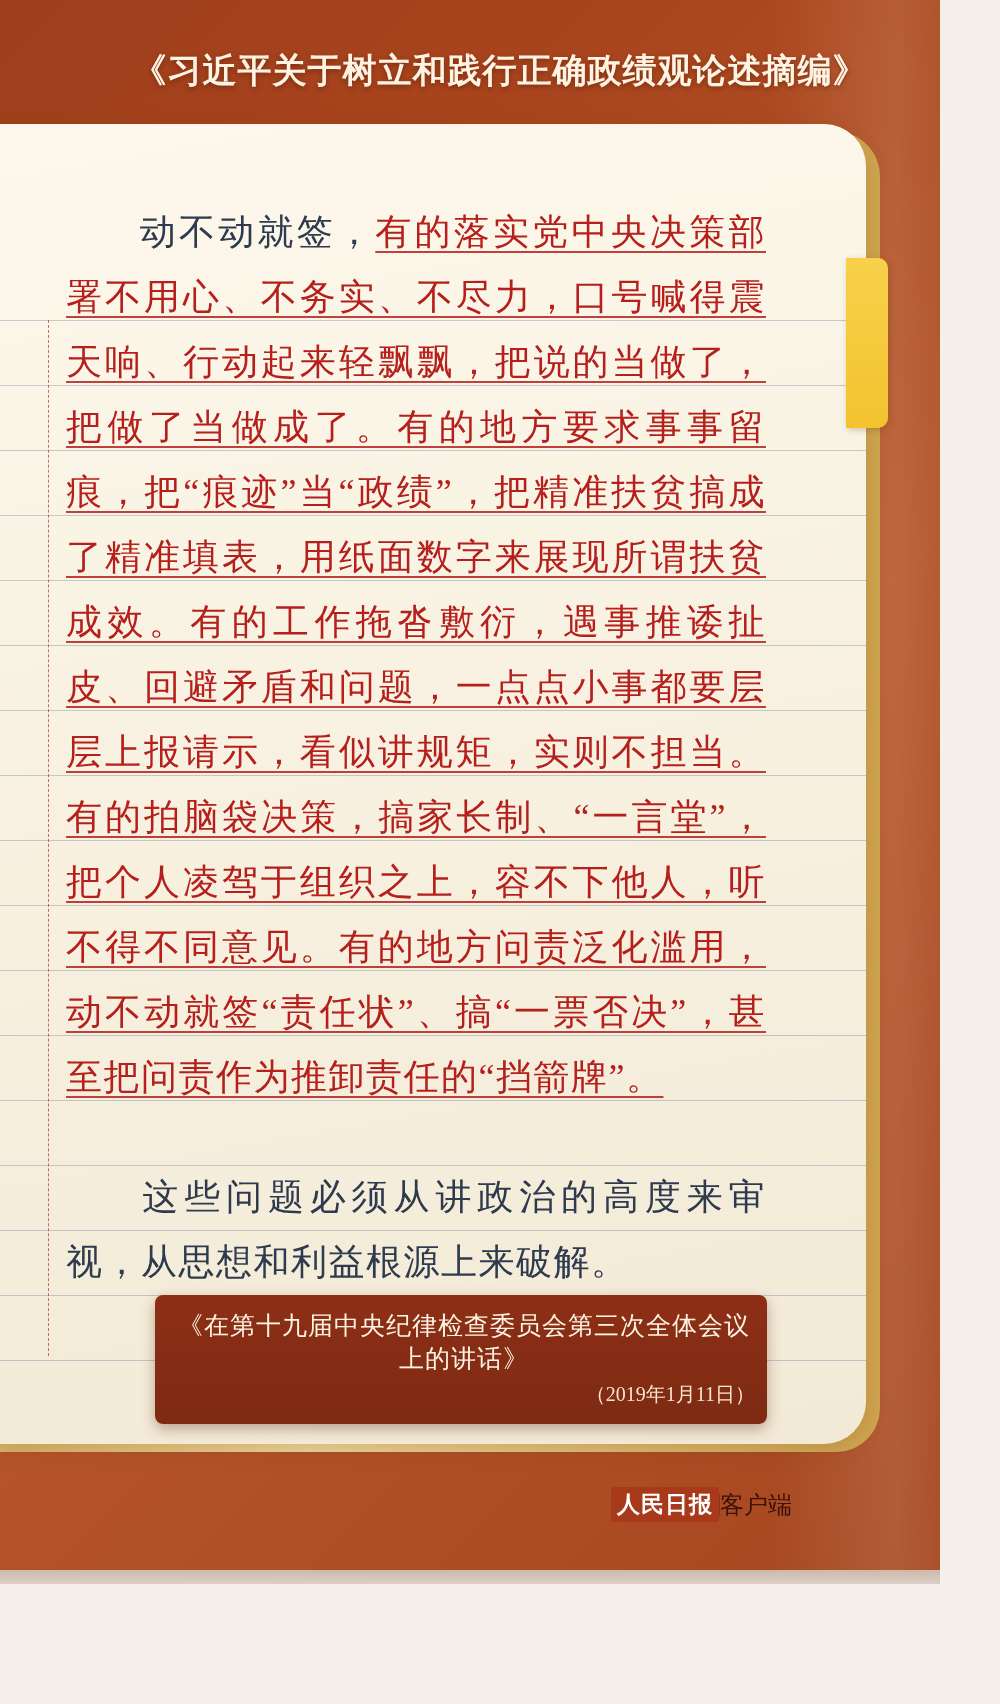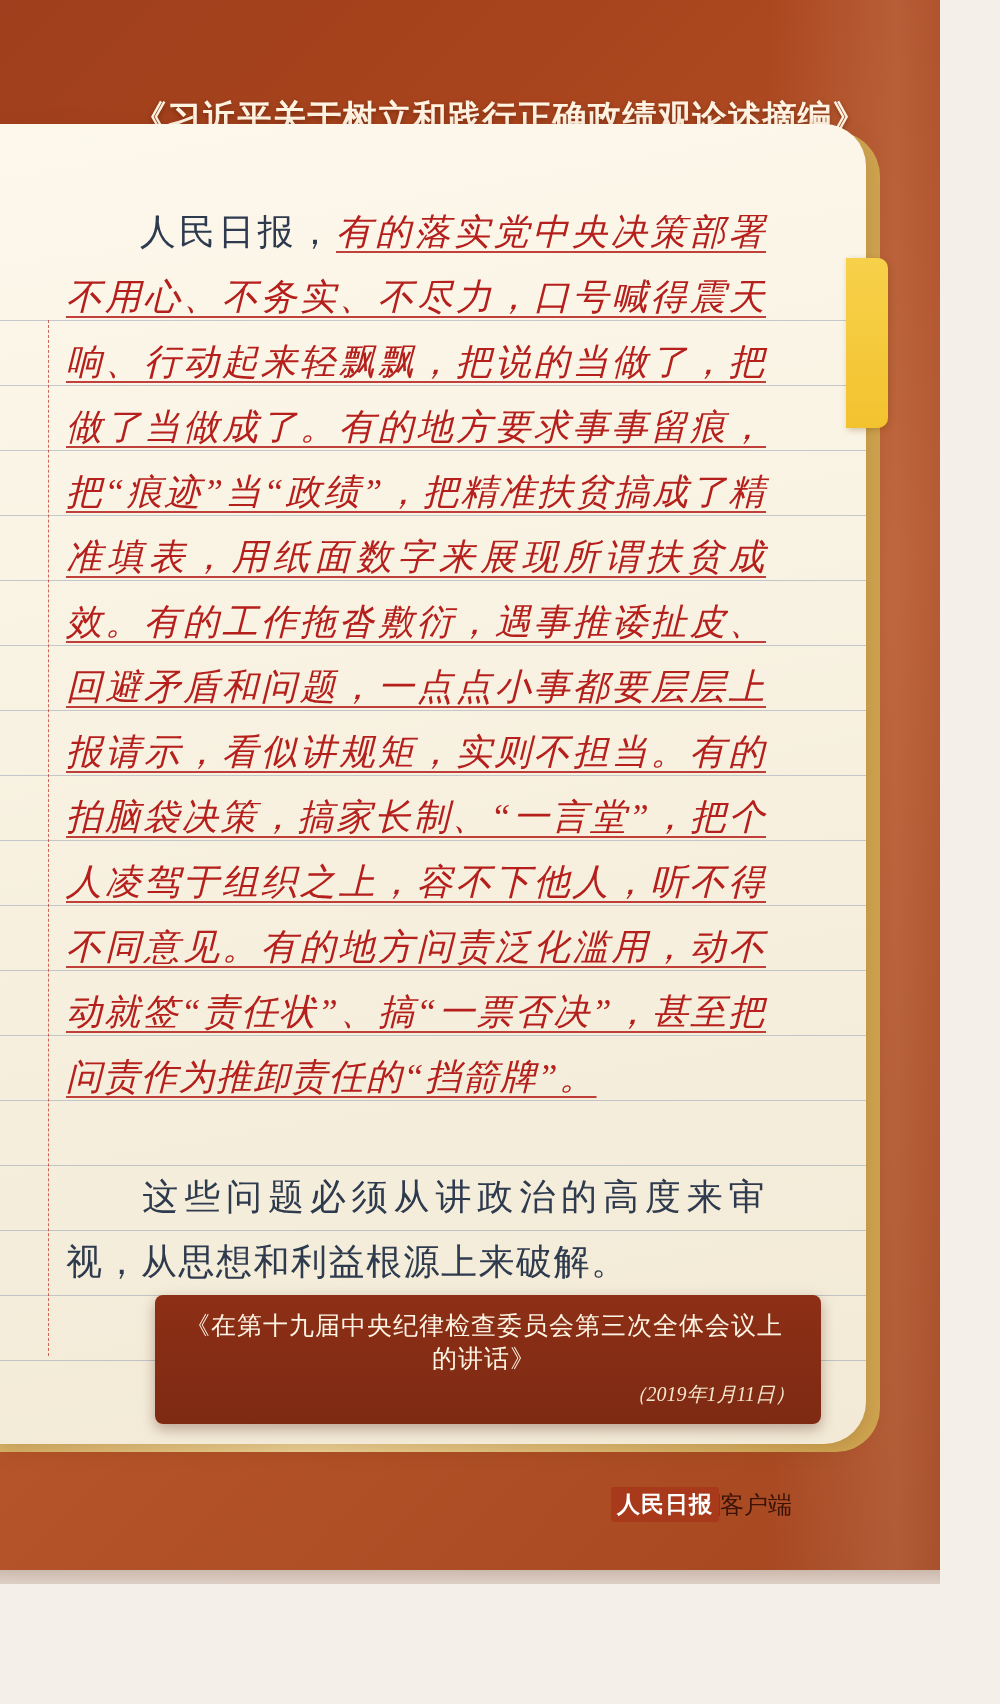--- a/index.html
+++ b/index.html
@@ -48,21 +48,20 @@
     left: 0;
     top: 48px;
     width: 1000px;
     text-align: center;
     color: #fff3e2;
     font-size: 34px;
     letter-spacing: 1px;
     font-weight: 700;
     text-shadow: 0 2px 5px rgba(70,20,5,0.45);
     font-family: "Liberation Serif", serif;
-    margin-top: 47px;
   }
 
   
   .gold-edge {
     position: absolute;
     left: 0;
     top: 132px;
     width: 880px;
     height: 1320px;
     background: linear-gradient(to right, #d9b468 0%, #f0d89c 35%, #cfa44f 100%);
@@ -137,53 +136,51 @@
     font-family: "Liberation Serif", serif;
     letter-spacing: 1.5px;
   }
   .para .indent { display: inline-block; width: 72px; }
   .hl {
     color: #b5201c;
     text-decoration: underline;
     text-decoration-color: rgba(181,32,28,0.85);
     text-decoration-thickness: 2px;
     text-underline-offset: 7px;
-    font-style: italic;
   }
   .para2 {
     margin-top: 55px;
     font-family: Liberation Serif, serif;
   }
 
   
   .source-plate {
     position: absolute;
     left: 155px;
     top: 1295px;
-    width: 666px;
-    padding: 14px 26px 16px 18px;
+    width: 612px;
+    padding: 14px 12px 16px 18px;
     background: linear-gradient(180deg, #8d2f16 0%, #7e2a13 100%);
     border-radius: 8px;
     box-shadow: 0 5px 14px rgba(80,25,8,0.35);
     box-sizing: border-box;
   }
   .source-line1 {
     color: #fdf4e4;
     font-size: 25px;
     text-align: center;
     letter-spacing: 1px;
     font-family: "Liberation Serif", serif;
   }
   .source-line2 {
     color: #f6e7cf;
     font-size: 20px;
     text-align: right;
     margin-top: 6px;
     font-family: "Liberation Serif", serif;
-    font-style: italic;
   }
 
   
   .brand {
     position: absolute;
     right: 208px;
     top: 1487px;
     display: flex;
     align-items: center;
   }
@@ -243,21 +240,21 @@
 
   <div class="paper">
     <div class="rules"></div>
     <div class="margin-line"></div>
   </div>
 
   <div class="tab"></div>
 
   <div class="body-text">
     <div class="para">
-      <span class="indent"></span><span>人民日报，</span><span class="hl">有的落实党中央决策部署不用心、不务实、不尽力，口号喊得震天响、行动起来轻飘飘，把说的当做了，把做了当做成了。有的地方要求事事留痕，把“痕迹”当“政绩”，把精准扶贫搞成了精准填表，用纸面数字来展现所谓扶贫成效。有的工作拖沓敷衍，遇事推诿扯皮、回避矛盾和问题，一点点小事都要层层上报请示，看似讲规矩，实则不担当。有的拍脑袋决策，搞家长制、“一言堂”，把个人凌驾于组织之上，容不下他人，听不得不同意见。有的地方问责泛化滥用，动不动就签“责任状”、搞“一票否决”，甚至把问责作为推卸责任的“挡箭牌”。</span>
+      <span class="indent"></span><span>动不动就签，</span><span class="hl">有的落实党中央决策部署不用心、不务实、不尽力，口号喊得震天响、行动起来轻飘飘，把说的当做了，把做了当做成了。有的地方要求事事留痕，把“痕迹”当“政绩”，把精准扶贫搞成了精准填表，用纸面数字来展现所谓扶贫成效。有的工作拖沓敷衍，遇事推诿扯皮、回避矛盾和问题，一点点小事都要层层上报请示，看似讲规矩，实则不担当。有的拍脑袋决策，搞家长制、“一言堂”，把个人凌驾于组织之上，容不下他人，听不得不同意见。有的地方问责泛化滥用，动不动就签“责任状”、搞“一票否决”，甚至把问责作为推卸责任的“挡箭牌”。</span>
     </div>
     <div class="para para2">
       <span class="indent"></span><span>这些问题必须从讲政治的高度来审视，从思想和利益根源上来破解。</span>
     </div>
   </div>
 
   <div class="source-plate">
     <div class="source-line1">《在第十九届中央纪律检查委员会第三次全体会议上的讲话》</div>
     <div class="source-line2">（2019年1月11日）</div>
   </div>

